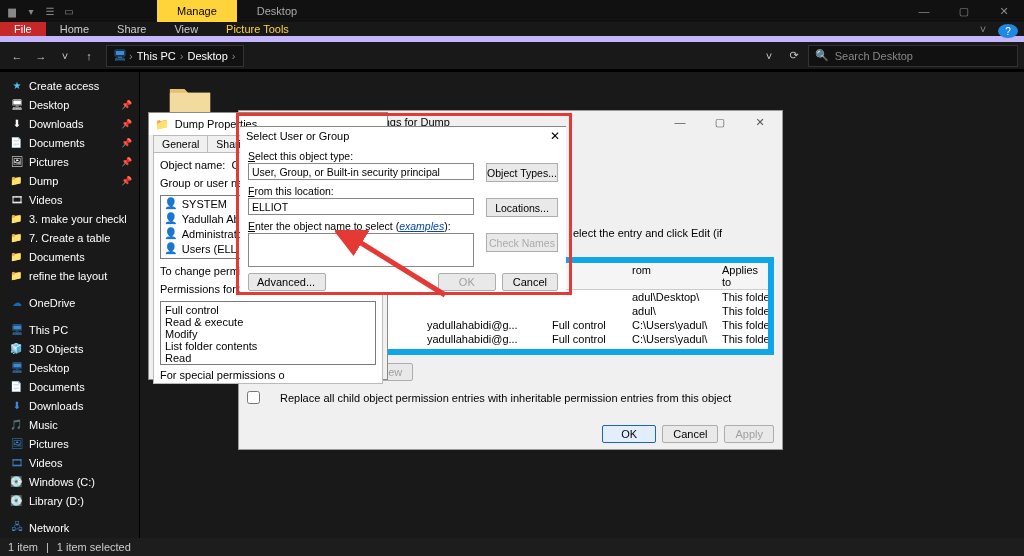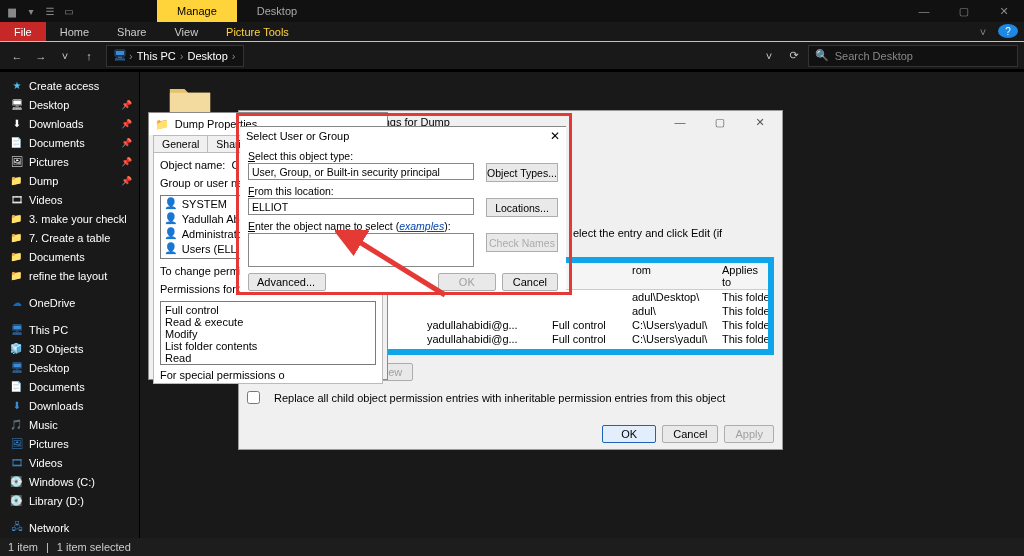--- a/index.html
+++ b/index.html
@@ -9,21 +9,21 @@
 .titlebar { height: 22px; background: #111; display: flex; align-items: stretch; }
 .titlebar .icons { display: flex; align-items: center; gap: 3px; padding-left: 4px; }
 .titlebar .mini-icon { width: 16px; height: 14px; display: inline-flex; align-items: center; justify-content: center; font-size: 10px; color: #888; }
 .titlebar .manage-tab { background: #ffd43b; color: #000; padding: 0 20px; display: flex; align-items: center; font-size: 11px; margin-left: 80px; position: relative; }
 .titlebar .manage-tab::after { content: ''; }
 .titlebar .desktop-tab { color: #aaa; padding: 0 20px; display: flex; align-items: center; font-size: 11px; }
 .titlebar .spacer { flex: 1; }
 .titlebar .winbtn { width: 40px; display: flex; align-items: center; justify-content: center; color: #888; }
 
 
-.ribbon { height: 20px; background: #181818; border-bottom: 1px solid #c4b5fd; display: flex; align-items: stretch; }
+.ribbon { height: 20px; background: #181818; border-bottom: 6px solid #c4b5fd; display: flex; align-items: stretch; }
 .ribbon .file { background: #c62828; color: #fff; padding: 0 14px; display: flex; align-items: center; }
 .ribbon .tab { color: #ccc; padding: 0 14px; display: flex; align-items: center; }
 .ribbon .picture { color: #ffd43b; }
 .ribbon .spacer { flex: 1; }
 .ribbon .chev { width: 30px; display: flex; align-items: center; justify-content: center; color: #888; }
 .ribbon .help { width: 20px; height: 14px; background: #1e88e5; border-radius: 50%; font-size: 10px; display: flex; align-items: center; justify-content: center; margin: 2px 6px 0 0; }
 
 
 .addr { height: 28px; background: #191919; display: flex; align-items: center; gap: 2px; padding: 2px 6px; border-bottom: 1px solid #000; }
 .addr .navbtn { width: 22px; height: 22px; display: flex; align-items: center; justify-content: center; color: #ccc; }
@@ -59,21 +59,21 @@
 .advwin .title .wb { width: 32px; text-align: center; color: #555; }
 .advwin .body { position: absolute; inset: 22px 8px 36px 8px; }
 .advwin .info { margin: 6px 0; }
 .advwin .table { border: 6px solid #0ea5e9; background: #fff; height: 98px; position: relative; }
 .advwin .table .hdr, .advwin .table .row { display: grid; grid-template-columns: 50px 120px 125px 80px 90px 1fr; padding: 1px 4px; }
 .advwin .table .hdr { background: #f5f5f5; border-bottom: 1px solid #ccc; }
 .advwin .table .row { white-space: nowrap; overflow: hidden; }
 .advwin .btn-row { margin-top: 8px; display: flex; gap: 8px; }
 button.small { font-size: 11px; padding: 2px 10px; background: #e9e9e9; border: 1px solid #adadad; border-radius: 2px; }
 button.small:disabled { color: #a0a0a0; }
-.advwin .check { margin-top: 10px; display: flex; align-items: center; gap: 14px; }
+.advwin .check { margin-top: 10px; display: flex; align-items: center; gap: 20px; }
 .advwin .footer { position: absolute; bottom: 6px; right: 8px; display: flex; gap: 6px; }
 .advwin .footer .ok { background: #e3eefc; border: 1px solid #1e62b9; padding: 2px 18px; }
 
 
 .propwin { position: absolute; left: 148px; top: 112px; width: 240px; height: 268px; background: #f0f0f0; border: 1px solid #8a8a8a; color: #000; font-size: 11px; }
 .propwin .title { height: 22px; display: flex; align-items: center; padding: 0 6px; gap: 6px; background: #fff; }
 .propwin .tabs { display: flex; padding-left: 4px; }
 .propwin .tabs .t { padding: 2px 8px; border: 1px solid #bbb; border-bottom: none; background: #f0f0f0; margin-right: -1px; font-size: 10.5px; }
 .propwin .tabs .sel { background: #fff; position: relative; z-index: 1; }
 .propwin .panel { border: 1px solid #bbb; background: #fff; margin: 0 4px 4px 4px; padding: 6px; height: 232px; overflow: hidden; }

